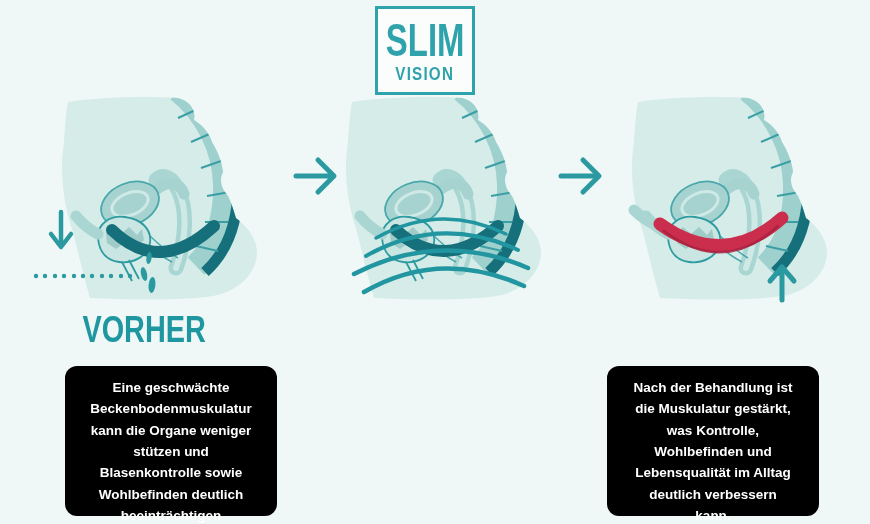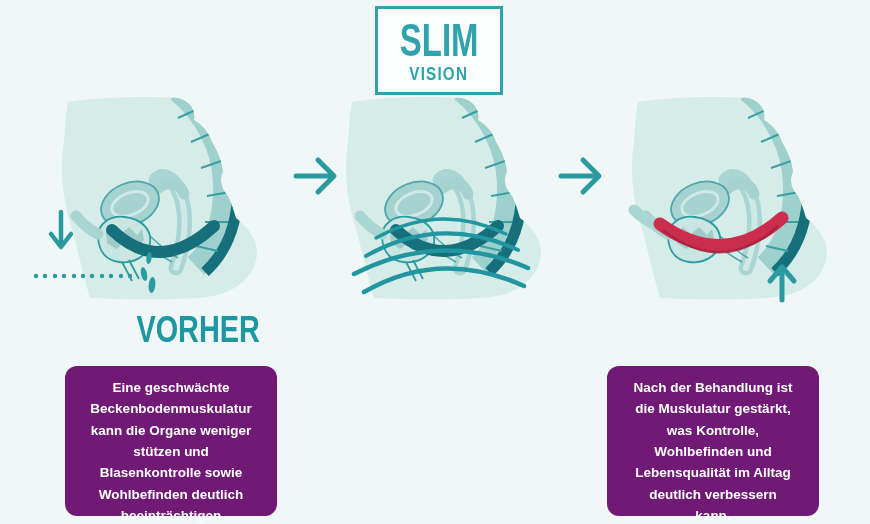--- a/index.html
+++ b/index.html
@@ -1,48 +1,48 @@
 <!DOCTYPE html>
 <html><head>
 <meta charset="utf-8">
 <style>
   * { margin:0; padding:0; box-sizing:border-box; }
   html,body { width:870px; height:524px; }
   body { font-family:"Liberation Sans", sans-serif; }
   .stage { position:relative; width:870px; height:524px; background:#eff8f7; overflow:hidden; }
 
   
-  .logo { position:absolute; left:375px; top:6px; width:128px; height:89px;
+  .logo { position:absolute; left:375px; top:6px; width:100px; height:89px;
           border:3px solid #2fa3ab; background:#fbfdfd; z-index:10;
           display:flex; flex-direction:column; align-items:center; justify-content:center; }
   .logo-slim { font-size:47px; font-weight:700; color:#2fa3ab; line-height:0.92;
                transform:scaleX(0.70); letter-spacing:0px; }
   .logo-vision { font-size:19px; font-weight:700; color:#2fa3ab; line-height:1;
                  transform:scaleX(0.80); letter-spacing:1.5px; margin-top:3px; }
 
   
   .illu { position:absolute; top:88px; width:252px; height:232px; }
   .illu-left { left:28px; }
   .illu-mid { left:312px; }
   .illu-right { left:598px; }
 
   .step-arrow { position:absolute; top:152px; width:46px; height:48px; }
   .step-arrow-1 { left:293px; }
   .step-arrow-2 { left:558px; }
 
   
-  .heading { position:absolute; top:309px; height:44px; text-align:right;
+  .heading { position:absolute; top:309px; height:44px; text-align:left;
              color:#1f97a0; font-weight:700; font-size:37px; }
   .heading > span { display:inline-block; transform:scaleX(0.78); white-space:nowrap; }
   .heading-1 { left:65px; width:212px; }
   .heading-2 { left:337px; width:206px; }
   .heading-3 { left:607px; width:212px; }
 
   
-  .box { position:absolute; top:366px; background:#701a75; border-radius:12px;
+  .box { position:absolute; top:366px; background:#000000; border-radius:12px;
          display:flex; align-items:flex-start; justify-content:flex-end; }
   .box-1 { left:65px;  width:212px; height:150px; }
   .box-2 { left:337px; width:206px; height:152px; }
   .box-3 { left:607px; width:212px; height:150px; }
   .box-text { color:#ffffff; font-weight:700; font-size:13.5px; line-height:1.58;
               text-align:center; white-space:pre-line; padding:11px 4px; width:100%; }
 </style>
 </head>
 <body>
 

